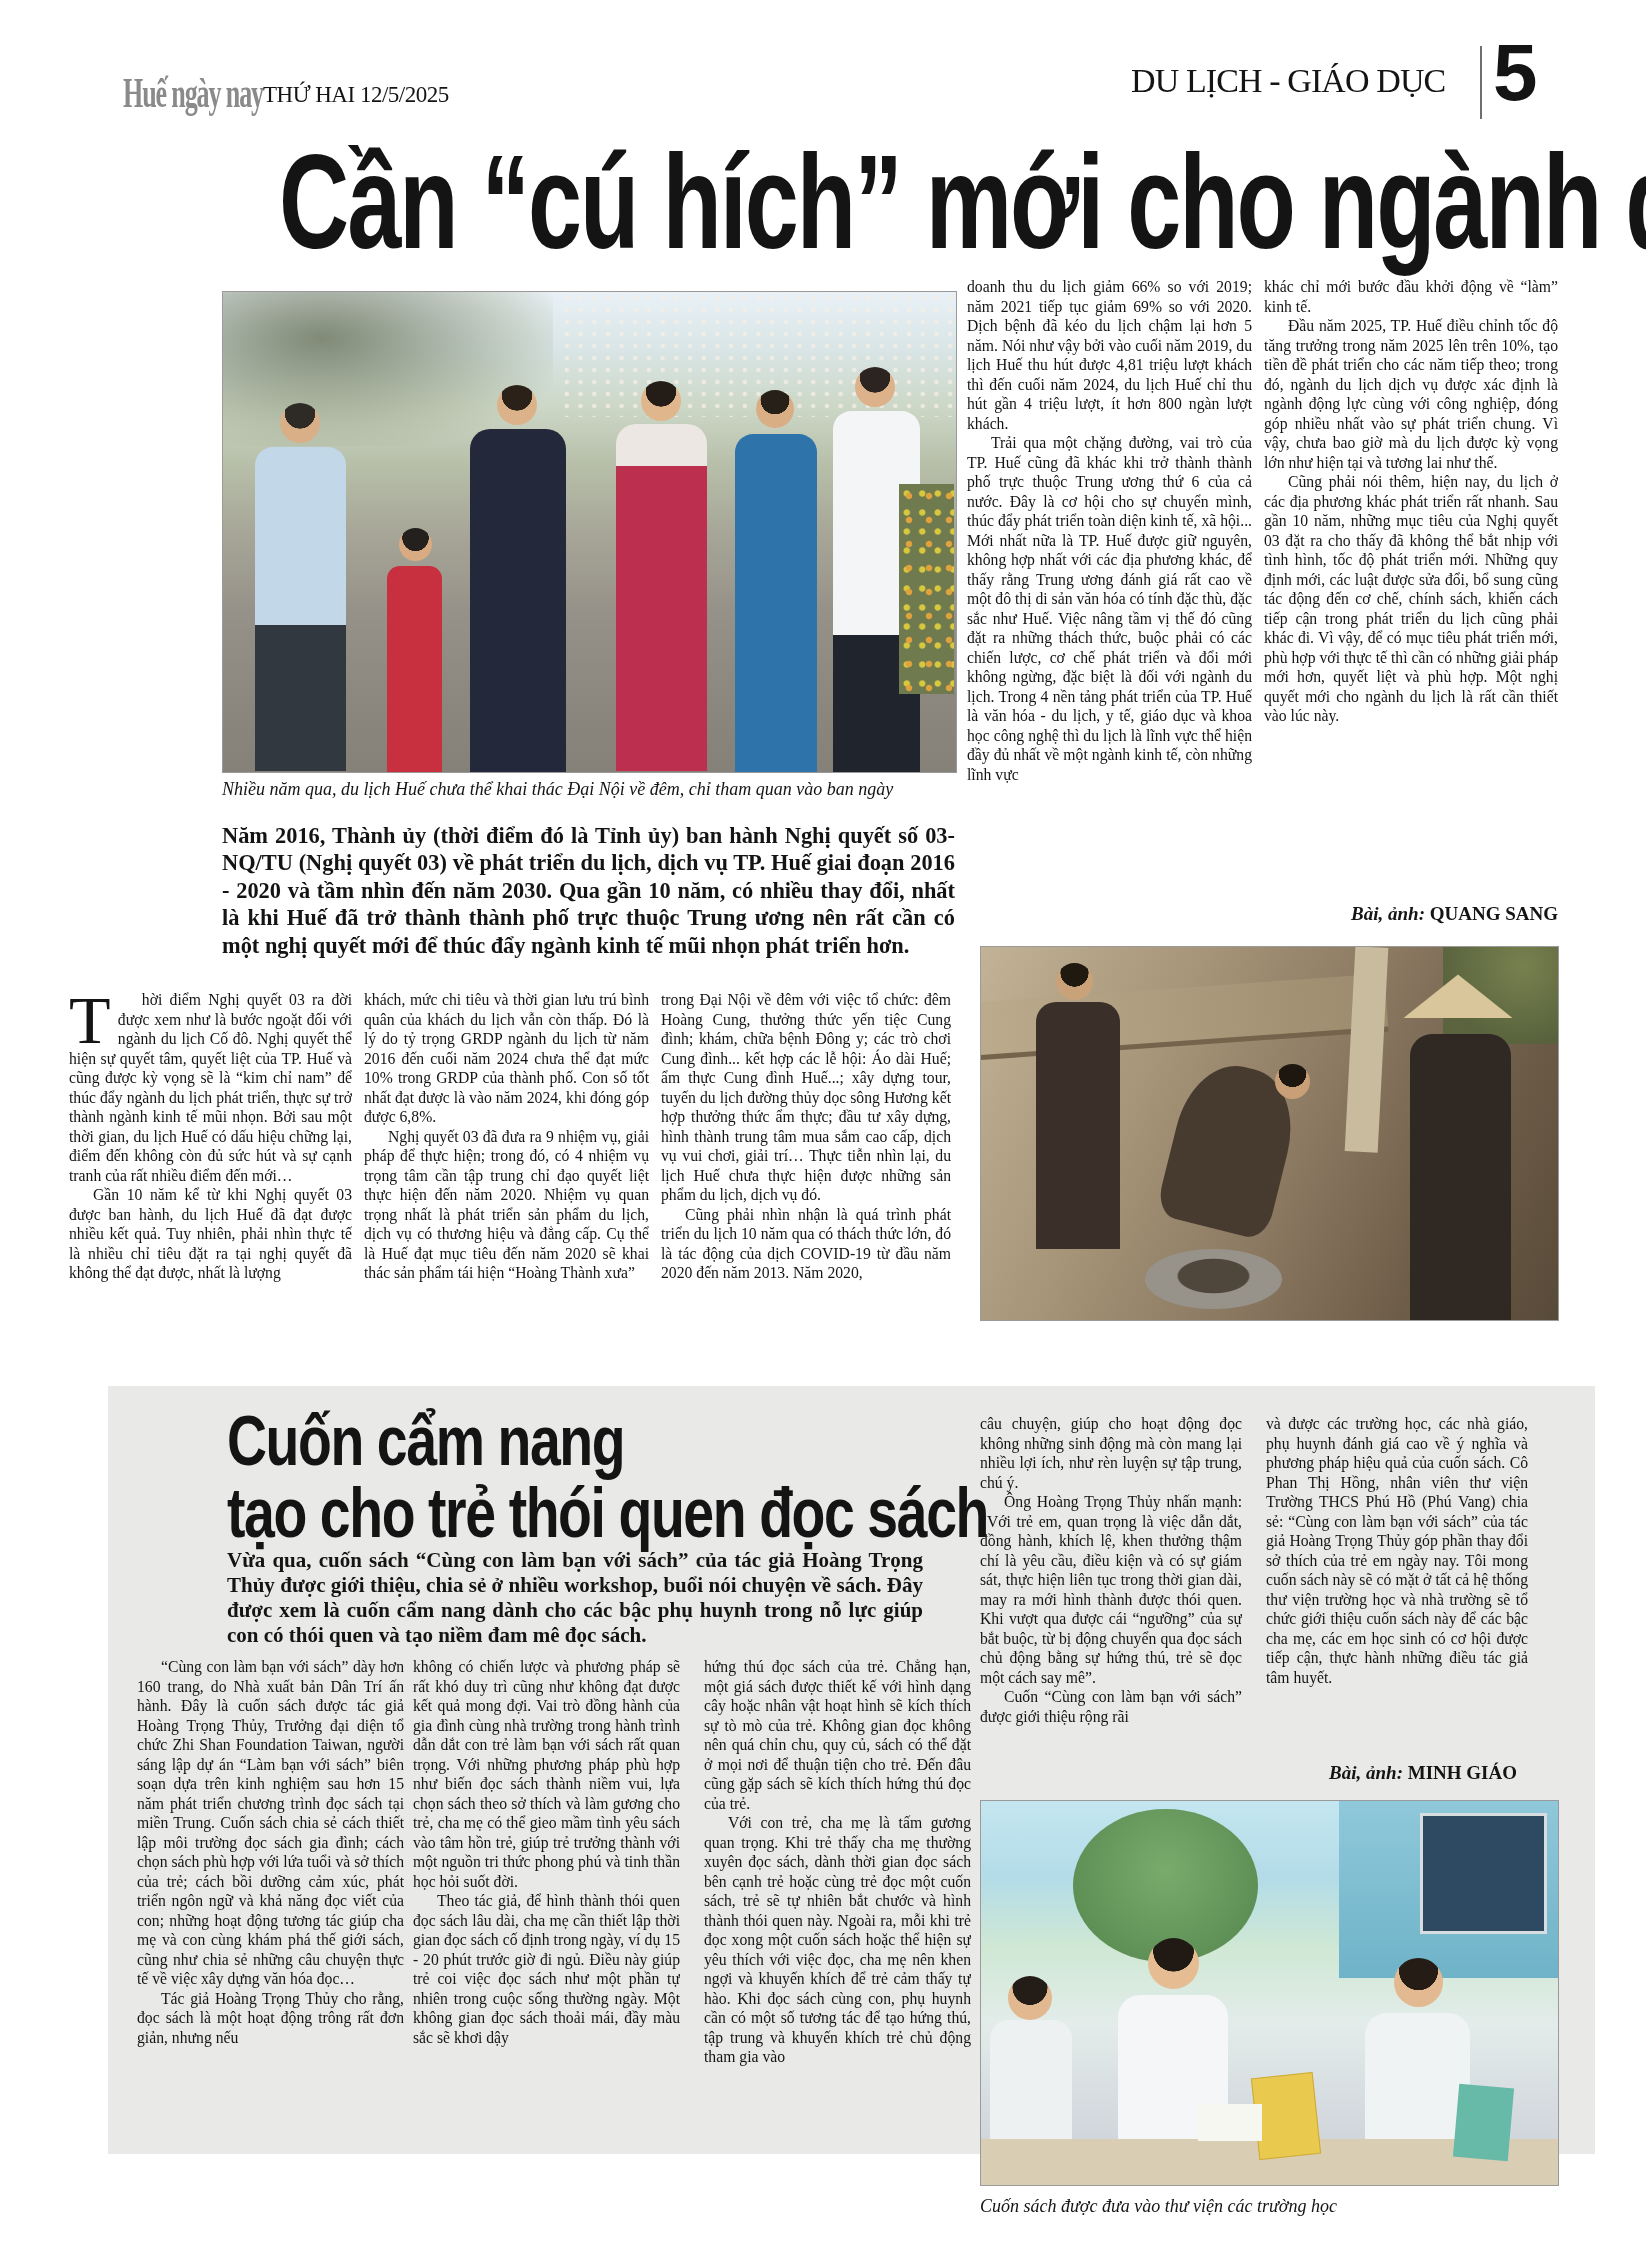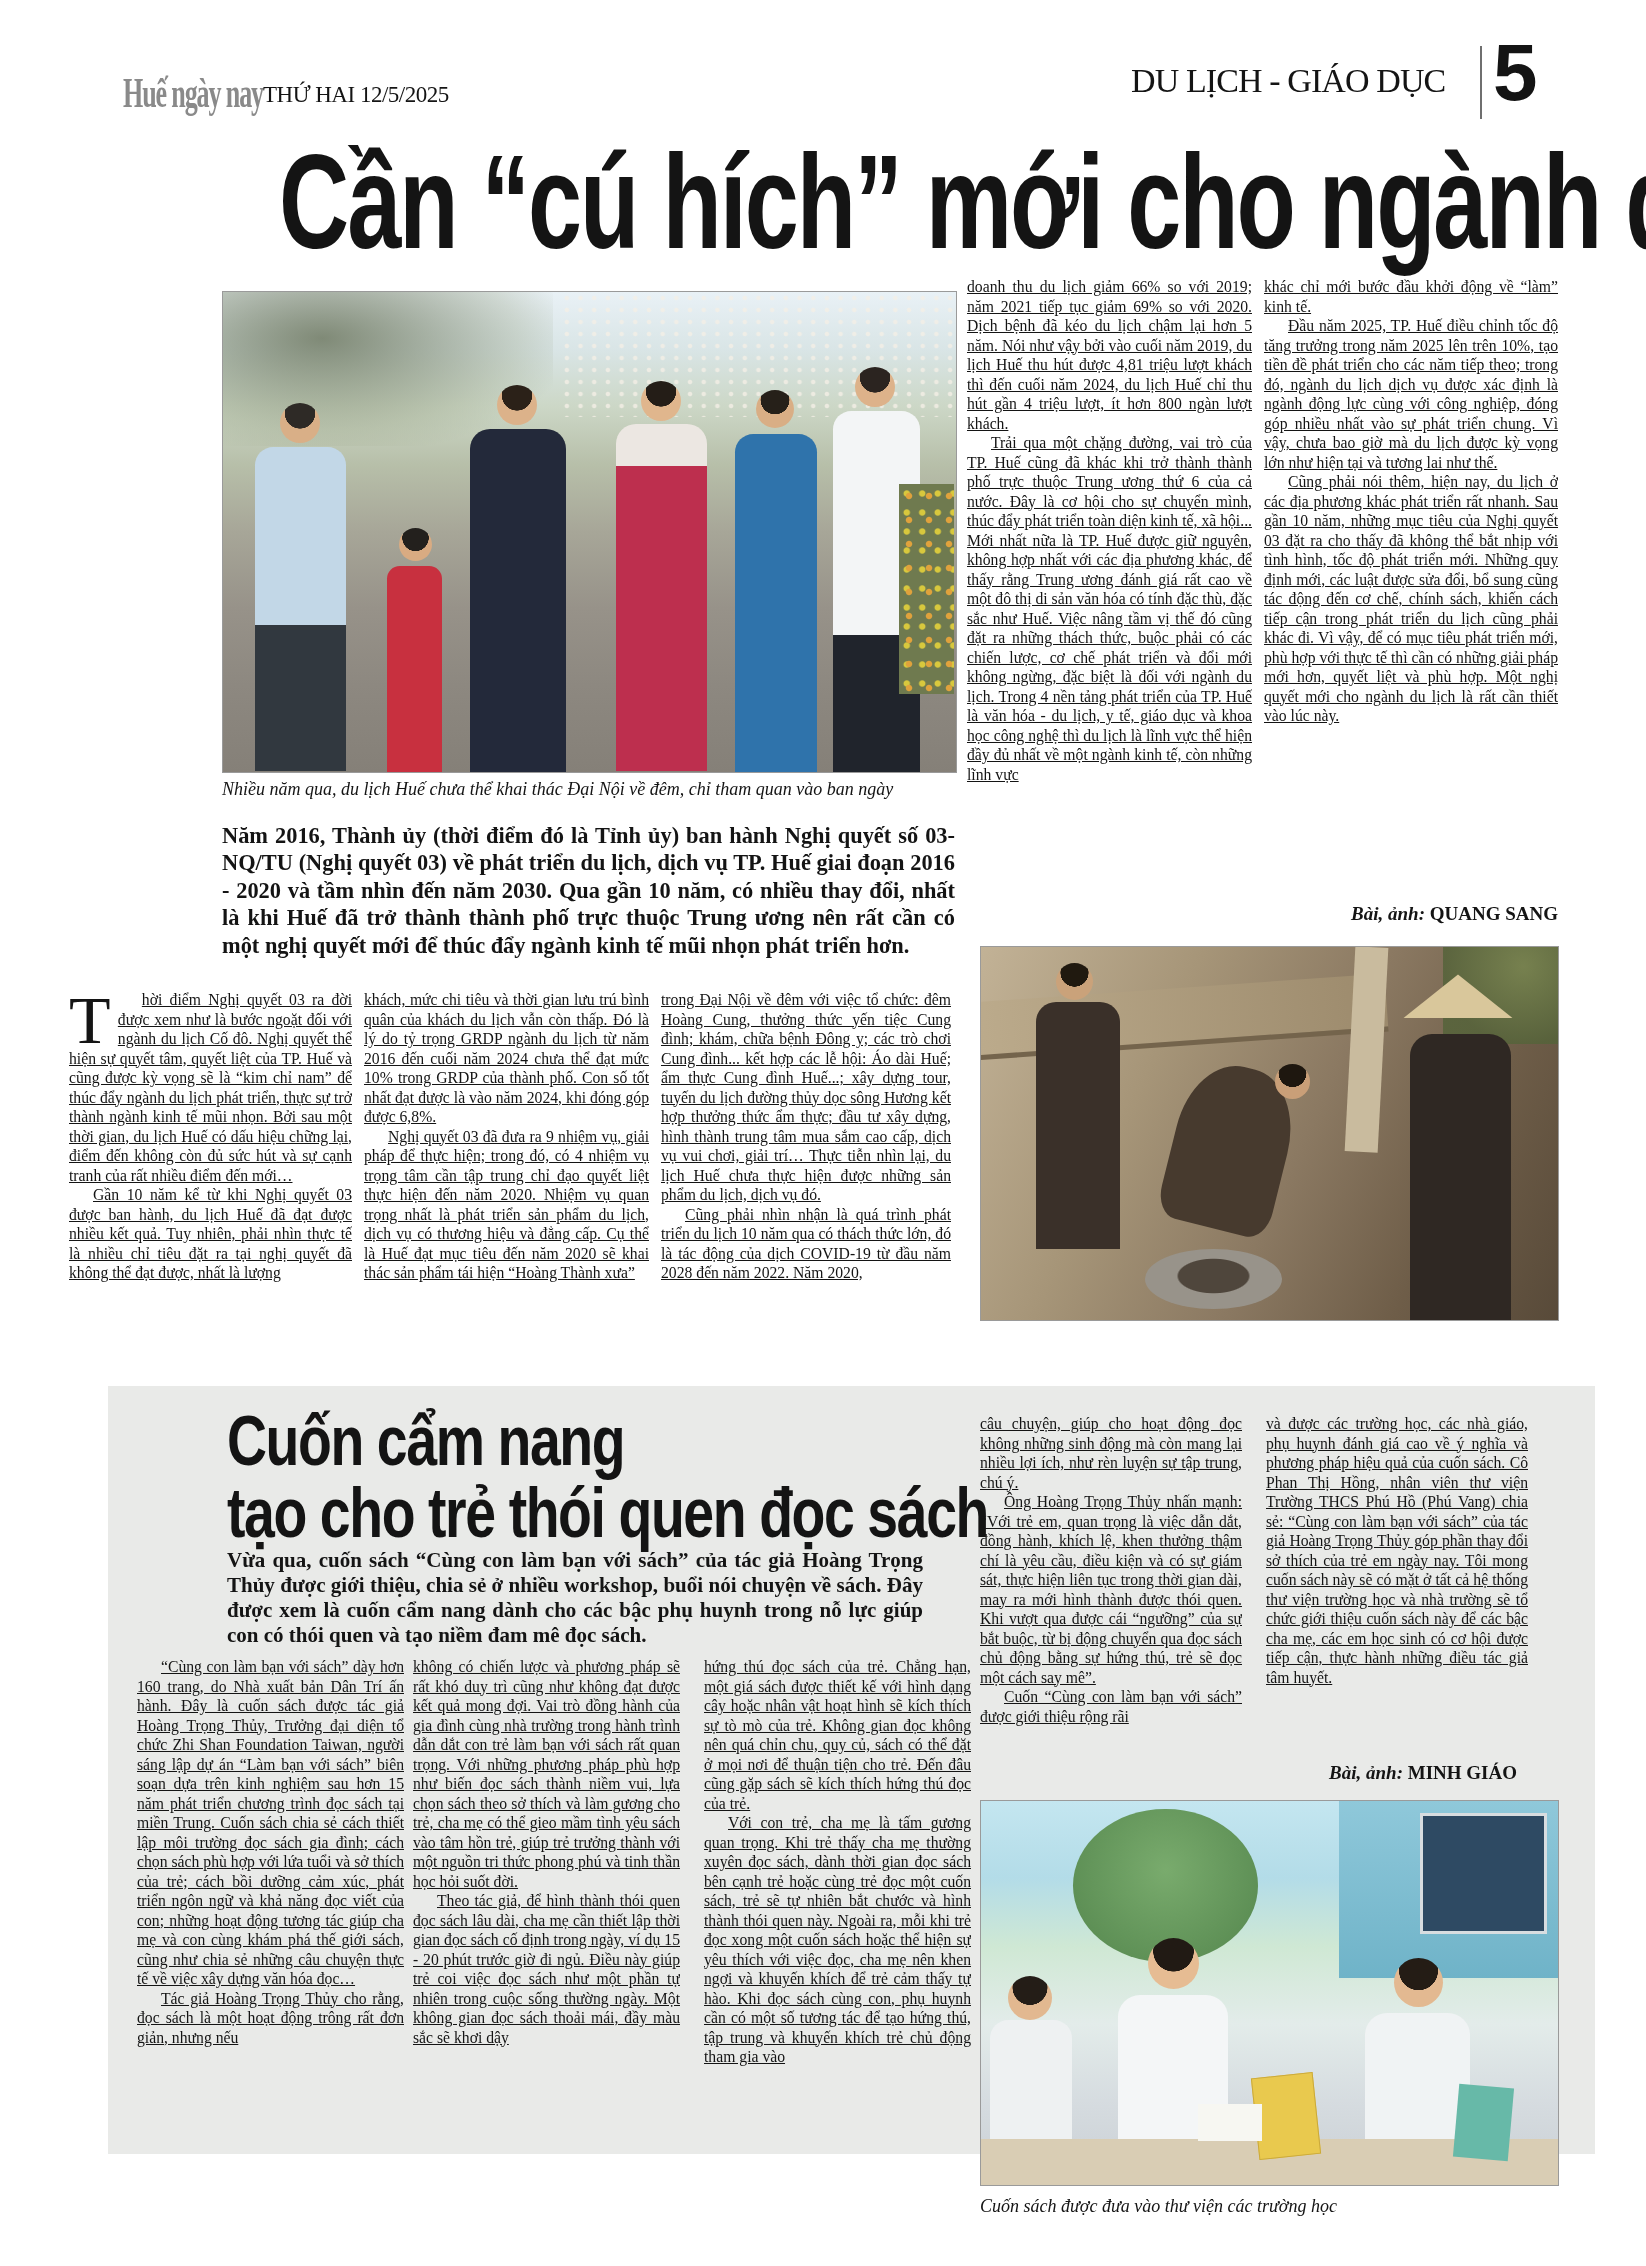--- a/index.html
+++ b/index.html
@@ -33,21 +33,21 @@
   .head{position:absolute;border-radius:50%;}
 
   .caption{font-style:italic;font-weight:normal;font-size:18px;line-height:23px;}
   .cap1{left:222px;top:778px;width:733px;}
   .cap2{left:980px;top:1328px;width:548px;}
   .cap3{left:980px;top:2195px;width:576px;}
 
   .lede{font-weight:bold;text-align:justify;}
   .lede1{left:222px;top:822px;width:733px;font-size:22.4px;line-height:27.4px;}
 
-  .col{font-size:15.7px;line-height:19.5px;text-align:justify;overflow:hidden;text-decoration:underline;}
+  .col{font-size:15.7px;line-height:19.5px;text-align:justify;overflow:hidden;}
   .col p{margin:0;text-indent:24px;}
   .cont-first p:first-child{text-indent:0;}
   .mcol1{left:69px;  top:990px;width:283px;height:367px;}
   .mcol2{left:364px; top:990px;width:285px;height:367px;}
   .mcol3{left:661px; top:990px;width:290px;height:367px;}
   .mcol4{left:967px;top:277px; width:285px;height:667px;}
   .mcol5{left:1264px;top:277px; width:294px;height:623px;}
 
   .dropcap{float:left;font-size:68px;line-height:53px;padding:3.7px 7.3px 0 0;font-weight:normal;}
 
@@ -108,21 +108,21 @@
   <div class="abs col mcol1">
     <span class="dropcap">T</span>
     <span><p>hời điểm Nghị quyết 03 ra đời được xem như là bước ngoặt đối với ngành du lịch Cố đô. Nghị quyết thể hiện sự quyết tâm, quyết liệt của TP. Huế và cũng được kỳ vọng sẽ là “kim chỉ nam” để thúc đẩy ngành du lịch phát triển, thực sự trở thành ngành kinh tế mũi nhọn. Bởi sau một thời gian, du lịch Huế có dấu hiệu chững lại, điểm đến không còn đủ sức hút và sự cạnh tranh của rất nhiều điểm đến mới…</p><p>Gần 10 năm kể từ khi Nghị quyết 03 được ban hành, du lịch Huế đã đạt được nhiều kết quả. Tuy nhiên, phải nhìn thực tế là nhiều chỉ tiêu đặt ra tại nghị quyết đã không thể đạt được, nhất là lượng</p></span>
   </div>
   <div class="abs col cont-first mcol2">
       <p>khách, mức chi tiêu và thời gian lưu trú bình quân của khách du lịch vẫn còn thấp. Đó là lý do tỷ trọng GRDP ngành du lịch từ năm 2016 đến cuối năm 2024 chưa thể đạt mức 10% trong GRDP của thành phố. Con số tốt nhất đạt được là vào năm 2024, khi đóng góp được 6,8%.</p>
       <p>Nghị quyết 03 đã đưa ra 9 nhiệm vụ, giải pháp để thực hiện; trong đó, có 4 nhiệm vụ trọng tâm cần tập trung chỉ đạo quyết liệt thực hiện đến năm 2020. Nhiệm vụ quan trọng nhất là phát triển sản phẩm du lịch, dịch vụ có thương hiệu và đẳng cấp. Cụ thể là Huế đạt mục tiêu đến năm 2020 sẽ khai thác sản phẩm tái hiện “Hoàng Thành xưa”</p>
     </div>
   <div class="abs col cont-first mcol3">
       <p>trong Đại Nội về đêm với việc tổ chức: đêm Hoàng Cung, thưởng thức yến tiệc Cung đình; khám, chữa bệnh Đông y; các trò chơi Cung đình... kết hợp các lễ hội: Áo dài Huế; ẩm thực Cung đình Huế...; xây dựng tour, tuyến du lịch đường thủy dọc sông Hương kết hợp thưởng thức ẩm thực; đầu tư xây dựng, hình thành trung tâm mua sắm cao cấp, dịch vụ vui chơi, giải trí… Thực tiễn nhìn lại, du lịch Huế chưa thực hiện được những sản phẩm du lịch, dịch vụ đó.</p>
-      <p>Cũng phải nhìn nhận là quá trình phát triển du lịch 10 năm qua có thách thức lớn, đó là tác động của dịch COVID-19 từ đầu năm 2028 đến năm 2022. Năm 2020,</p>
+      <p>Cũng phải nhìn nhận là quá trình phát triển du lịch 10 năm qua có thách thức lớn, đó là tác động của dịch COVID-19 từ đầu năm 2020 đến năm 2013. Năm 2020,</p>
     </div>
   <div class="abs col cont-first mcol4">
       <p>doanh thu du lịch giảm 66% so với 2019; năm 2021 tiếp tục giảm 69% so với 2020. Dịch bệnh đã kéo du lịch chậm lại hơn 5 năm. Nói như vậy bởi vào cuối năm 2019, du lịch Huế thu hút được 4,81 triệu lượt khách thì đến cuối năm 2024, du lịch Huế chỉ thu hút gần 4 triệu lượt, ít hơn 800 ngàn lượt khách.</p>
       <p>Trải qua một chặng đường, vai trò của TP. Huế cũng đã khác khi trở thành thành phố trực thuộc Trung ương thứ 6 của cả nước. Đây là cơ hội cho sự chuyển mình, thúc đẩy phát triển toàn diện kinh tế, xã hội... Mới nhất nữa là TP. Huế được giữ nguyên, không hợp nhất với các địa phương khác, để thấy rằng Trung ương đánh giá rất cao về một đô thị di sản văn hóa có tính đặc thù, đặc sắc như Huế. Việc nâng tầm vị thế đó cũng đặt ra những thách thức, buộc phải có các chiến lược, cơ chế phát triển và đổi mới không ngừng, đặc biệt là đối với ngành du lịch. Trong 4 nền tảng phát triển của TP. Huế là văn hóa - du lịch, y tế, giáo dục và khoa học công nghệ thì du lịch là lĩnh vực thể hiện đầy đủ nhất về một ngành kinh tế, còn những lĩnh vực</p>
     </div>
   <div class="abs col cont-first mcol5">
       <p>khác chỉ mới bước đầu khởi động về “làm” kinh tế.</p>
       <p>Đầu năm 2025, TP. Huế điều chỉnh tốc độ tăng trưởng trong năm 2025 lên trên 10%, tạo tiền đề phát triển cho các năm tiếp theo; trong đó, ngành du lịch dịch vụ được xác định là ngành động lực cùng với công nghiệp, đóng góp nhiều nhất vào sự phát triển chung. Vì vậy, chưa bao giờ mà du lịch được kỳ vọng lớn như hiện tại và tương lai như thế.</p>
       <p>Cũng phải nói thêm, hiện nay, du lịch ở các địa phương khác phát triển rất nhanh. Sau gần 10 năm, những mục tiêu của Nghị quyết 03 đặt ra cho thấy đã không thể bắt nhịp với tình hình, tốc độ phát triển mới. Những quy định mới, các luật được sửa đổi, bổ sung cũng tác động đến cơ chế, chính sách, khiến cách tiếp cận trong phát triển du lịch cũng phải khác đi. Vì vậy, để có mục tiêu phát triển mới, phù hợp với thực tế thì cần có những giải pháp mới hơn, quyết liệt và phù hợp. Một nghị quyết mới cho ngành du lịch là rất cần thiết vào lúc này.</p>
     </div>

